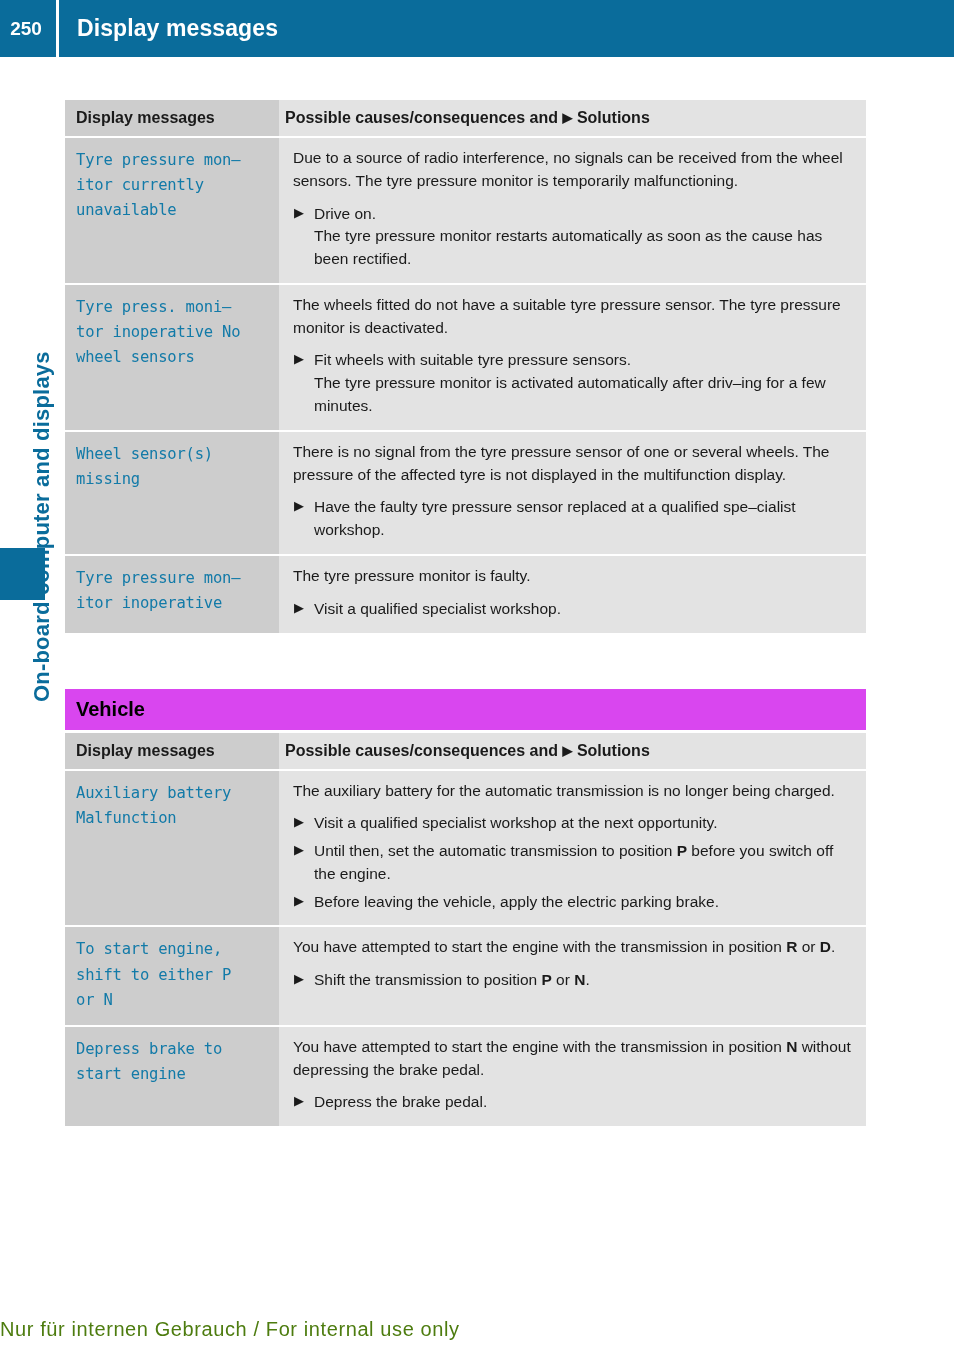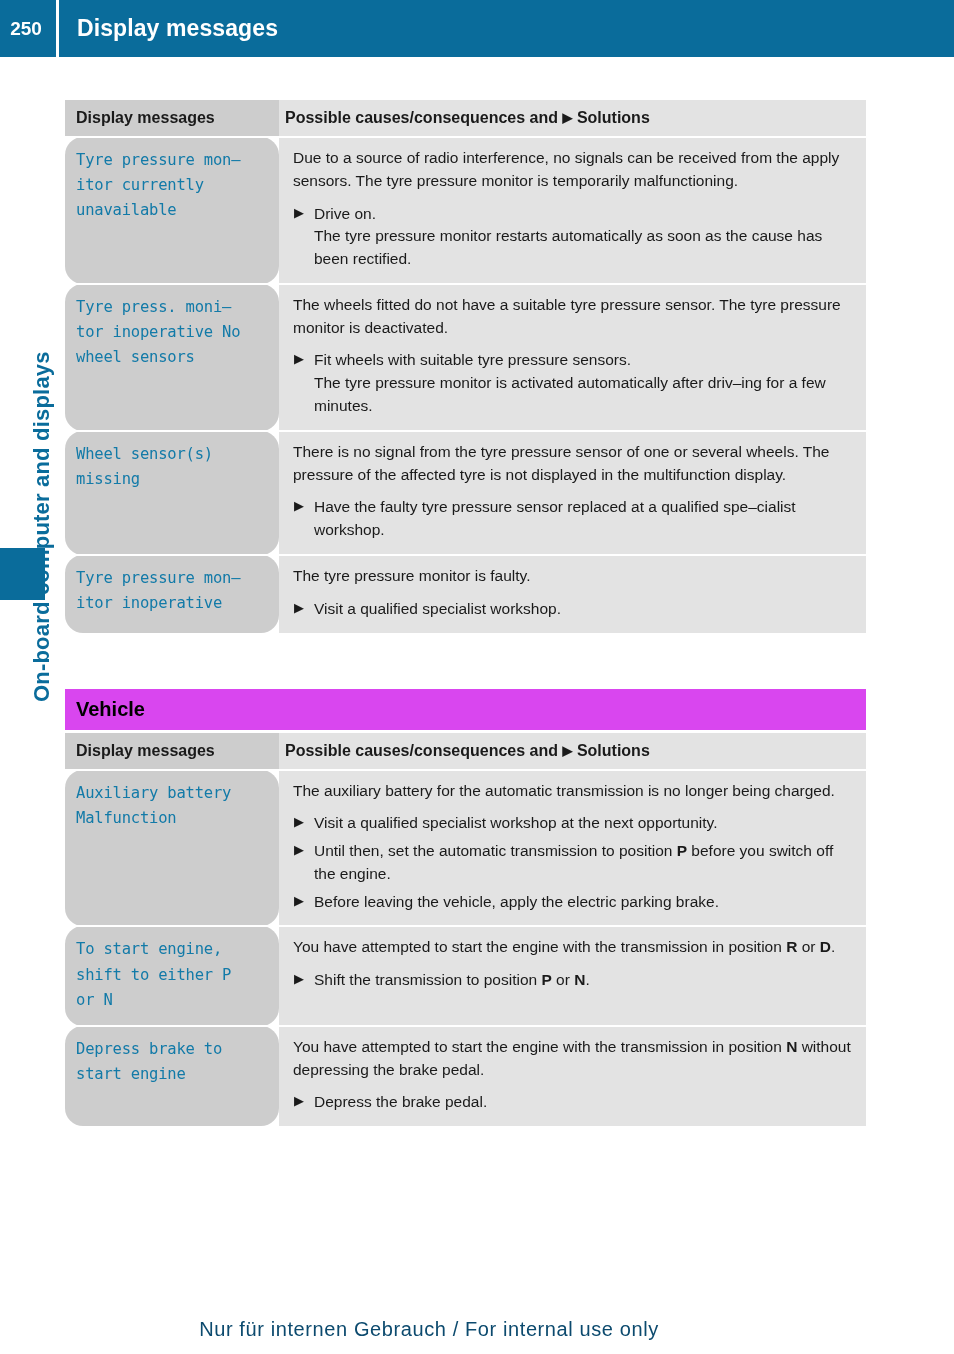--- a/index.html
+++ b/index.html
@@ -137,21 +137,20 @@
     background: #cdcdcd;
     color: #127aa8;
     font-family: "DejaVu Sans Mono", "Liberation Mono", monospace;
     font-size: 15.5px;
     line-height: 1.62;
     padding: 10px 6px 12px 11px;
     vertical-align: top;
     border-bottom: 2px solid #ffffff;
     white-space: pre-line;
     letter-spacing: -0.2px;
-    border-radius: 18px;
   }
   td.cell-body {
     background: #e3e3e3;
     color: #1a1a1a;
     font-size: 15.5px;
     line-height: 1.47;
     padding: 9px 14px 12px 14px;
     vertical-align: top;
     border-bottom: 2px solid #ffffff;
   }
@@ -190,22 +189,21 @@
   }
 
   b { font-weight: bold; }
 
   
   .footer-watermark {
     position: absolute;
     left: 0;
     top: 1318px;
     width: 858px;
-    text-align: center;
-    color: #0c4a6e;
+    color: #4d7c0f;
     font-size: 20px;
     letter-spacing: 0.6px;
     font-family: "Liberation Sans", sans-serif;
   }
 </style>
 </head>
 <body>
 
 <div class="header-bar">
   <div class="header-page-number">250</div>
@@ -228,21 +226,21 @@
         <tbody>
           <tr>
             <td class="colhead-left">Display messages</td>
             <td class="colhead-right"><span>Possible causes/consequences and </span><span class="inline-arrow">▶</span><span> Solutions</span></td>
           </tr>
           <tr>
             <td class="cell-msg">Tyre pressure mon–
 itor currently
 unavailable</td>
             <td class="cell-body">
-              <p class="para">Due to a source of radio interference, no signals can be received from the apply sensors. The tyre pressure monitor is temporarily malfunctioning.</p>
+              <p class="para">Due to a source of radio interference, no signals can be received from the wheel sensors. The tyre pressure monitor is temporarily malfunctioning.</p>
               <ul class="solutions">
                 <li><span class="bullet-arrow">▶</span><span>Drive on.</span><span class="sub-line">The tyre pressure monitor restarts automatically as soon as the cause has been rectified.</span></li>
               </ul>
             </td>
           </tr>
           <tr>
             <td class="cell-msg">Tyre press. moni–
 tor inoperative No
 wheel sensors</td>
             <td class="cell-body">

